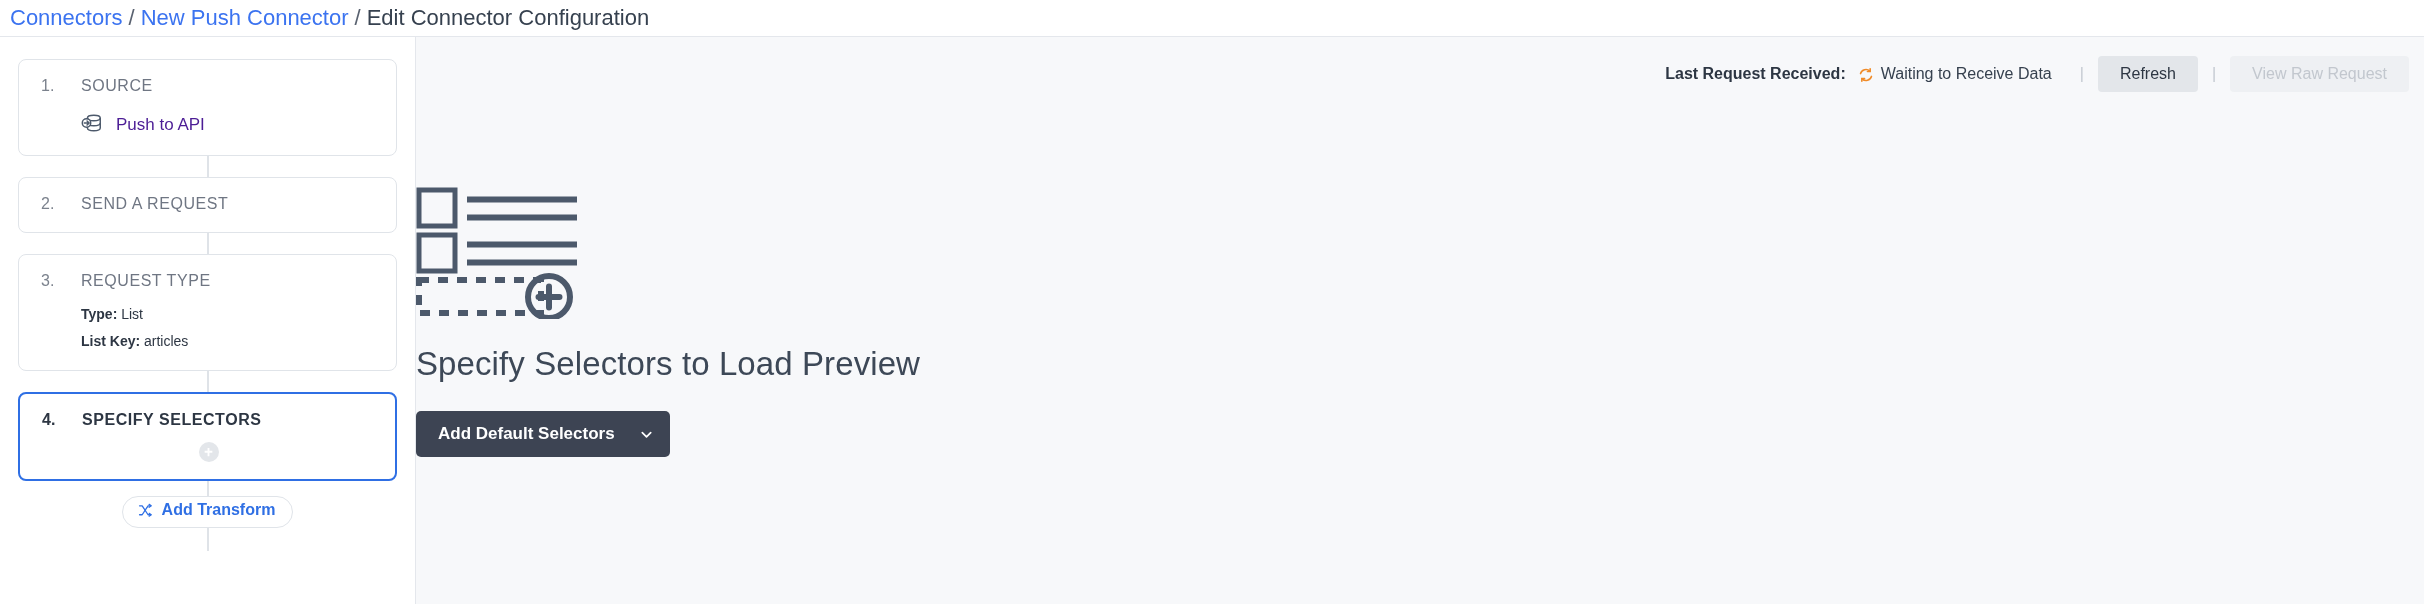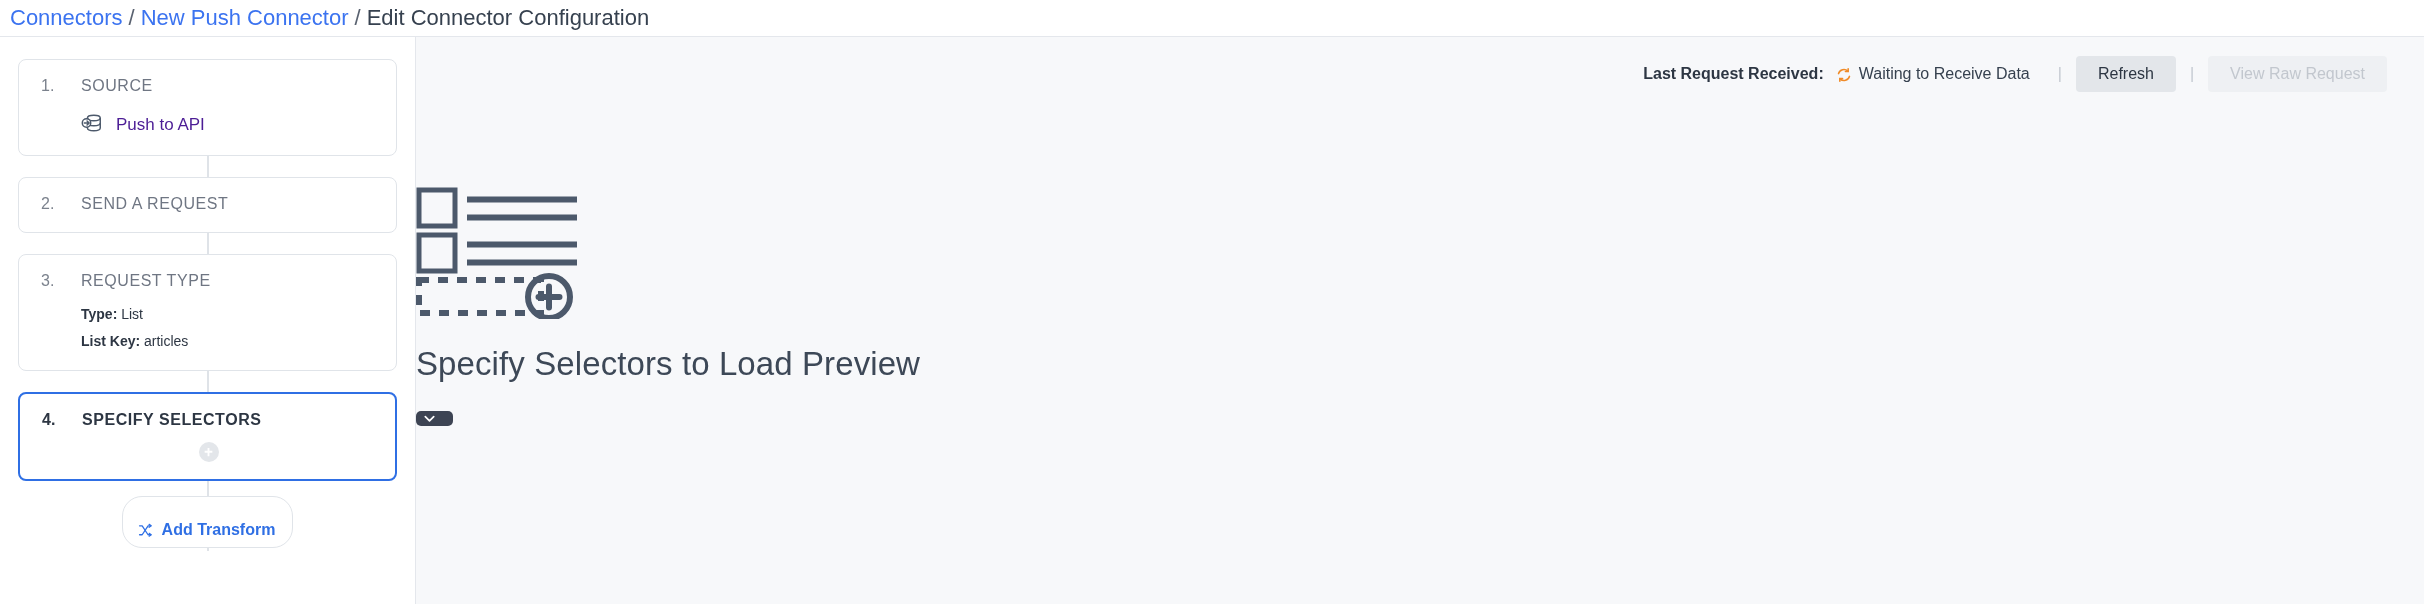--- a/index.html
+++ b/index.html
@@ -154,40 +154,40 @@
     justify-content: center;
     margin-top: -6px;
   }
   .add-transform {
     display: inline-flex;
     align-items: center;
     gap: 8px;
     background: #ffffff;
     border: 1px solid #e0e4e9;
     border-radius: 20px;
-    padding: 24px 17px 8px 14px;
+    padding: 4px 17px 8px 14px;
     font-size: 16px;
     color: #2f6fe4;
     font-weight: bold;
     cursor: pointer;
   }
   .add-transform svg { display: block; }
 
   
   .preview-panel {
     flex: 1 1 auto;
     background: #f7f8fa;
     position: relative;
     border-left: 1px solid #e4e7ec;
   }
 
   .preview-toolbar {
     position: absolute;
     top: 19px;
-    right: 37px;
+    right: 15px;
     display: flex;
     align-items: center;
     gap: 0;
     font-size: 16px;
     white-space: nowrap;
   }
   .lrr-label {
     font-weight: bold;
     color: #2d3643;
     margin-right: 12px;
@@ -387,20 +387,21 @@
             <rect x="3" y="48" width="36" height="36"></rect>
             <path d="M54 57.5h104M54 75.5h104" stroke-width="6" stroke-linecap="square"></path>
             <rect x="3" y="93" width="122" height="33" stroke-dasharray="10 9" stroke-width="6"></rect>
             <circle cx="133" cy="110" r="21" stroke-width="6"></circle>
             <path d="M133 99.5v21M122.5 110h21" stroke-width="6" stroke-linecap="round"></path>
           </g>
         </svg>
       </div>
       <div class="empty-title">Specify Selectors to Load Preview</div>
       <div class="btn-default-selectors">
+        <span class="bds-label">Add Default Selectors</span>
         <span class="bds-caret">
           <svg width="15" height="15" viewBox="0 0 16 16" fill="none" stroke="#ffffff" stroke-width="1.8" stroke-linecap="round" stroke-linejoin="round">
             <path d="M3.5 6l4.5 4.5L12.5 6"></path>
           </svg>
         </span>
       </div>
     </div>
 
   </div>
 </div>

